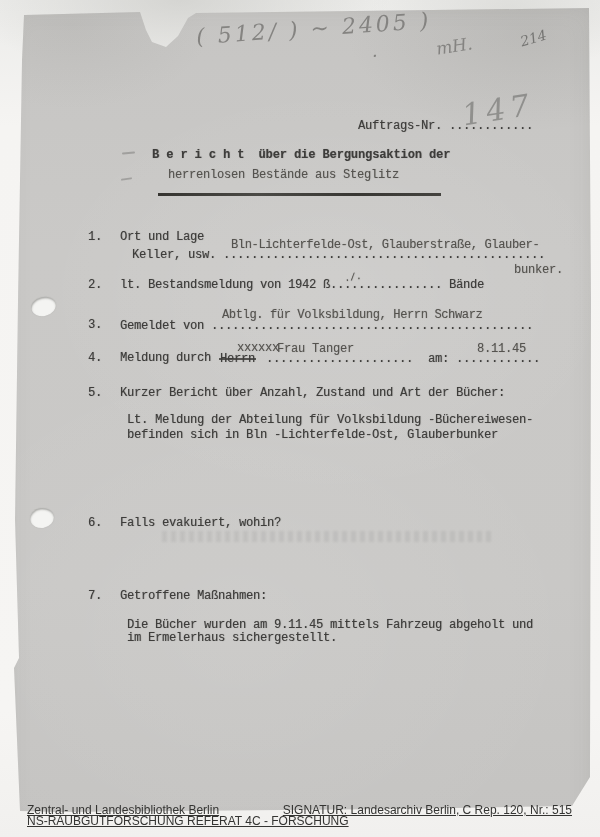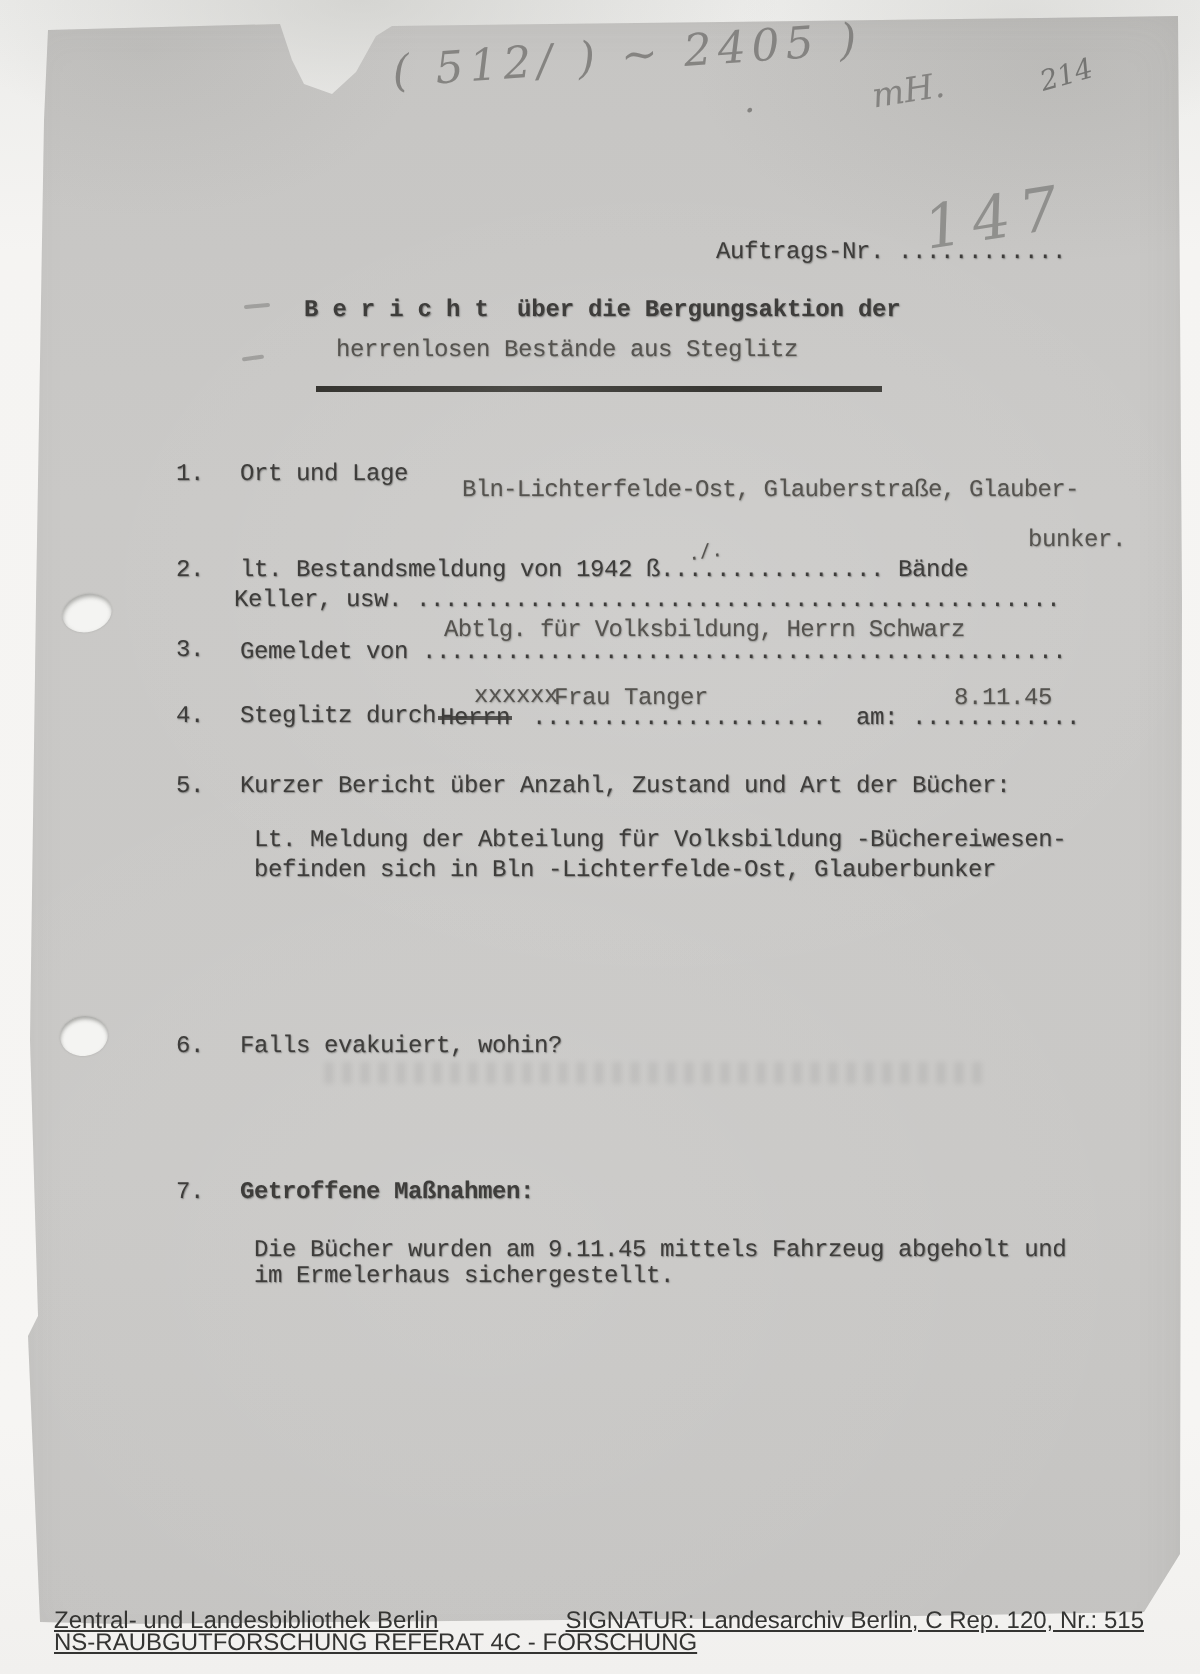--- a/index.html
+++ b/index.html
@@ -69,33 +69,33 @@
   <div class="dash" style="left:122px;top:152px;width:13px;transform:rotate(-5deg);"></div>
   <div class="dash" style="left:121px;top:178px;width:11px;transform:rotate(-8deg);"></div>
 
   <div class="tw" style="left:152px;top:149px;font-weight:bold;letter-spacing:-0.1px;">B e r i c h t  über die Bergungsaktion der</div>
   <div class="tw light" style="left:168px;top:169px;">herrenlosen Bestände aus Steglitz</div>
   <div class="rule"></div>
 
   <div class="tw" style="left:88px;top:231px;">1.</div>
   <div class="tw" style="left:120px;top:231px;">Ort und Lage</div>
   <div class="tw light" style="left:231px;top:239px;letter-spacing:-0.35px;">Bln-Lichterfelde-Ost, Glauberstraße, Glauber-</div>
-  <div class="tw" style="left:117px;top:249px;margin-top:45px;">Keller, usw. ..............................................</div>
+  <div class="tw" style="left:132px;top:249px;">Keller, usw. ..............................................</div>
   <div class="tw light" style="left:514px;top:264px;">bunker.</div>
 
   <div class="tw" style="left:88px;top:279px;">2.</div>
   <div class="tw" style="left:120px;top:279px;">lt. Bestandsmeldung von 1942 ß................ Bände</div>
   <div class="tw light" style="left:344px;top:271px;font-size:10px;transform:rotate(-8deg);">./.</div>
 
   <div class="tw" style="left:88px;top:319px;">3.</div>
   <div class="tw light" style="left:222px;top:309px;letter-spacing:-0.35px;">Abtlg. für Volksbildung, Herrn Schwarz</div>
   <div class="tw" style="left:120px;top:320px;">Gemeldet von ..............................................</div>
 
   <div class="tw" style="left:88px;top:352px;">4.</div>
-  <div class="tw" style="left:120px;top:352px;">Steglitz durch</div>
+  <div class="tw" style="left:120px;top:352px;">Meldung durch</div>
   <div class="tw light" style="left:220px;top:342px;margin-left:17px;">xxxxxx</div>
   <div class="tw" style="left:220px;top:353px;"><span class="strike">Herrn</span></div>
   <div class="tw light" style="left:277px;top:343px;">Frau Tanger</div>
   <div class="tw" style="left:266px;top:353px;">.....................</div>
   <div class="tw" style="left:428px;top:353px;">am:</div>
   <div class="tw light" style="left:477px;top:343px;">8.11.45</div>
   <div class="tw" style="left:456px;top:353px;">............</div>
 
   <div class="tw" style="left:88px;top:387px;">5.</div>
   <div class="tw" style="left:127px;top:414px;">Lt. Meldung der Abteilung für Volksbildung -Büchereiwesen-</div>
@@ -104,21 +104,21 @@
 
   <div class="hole" style="left:31px;top:297px;width:25px;height:19px;transform:rotate(-14deg);"></div>
   <div class="hole" style="left:30px;top:508px;width:24px;height:20px;transform:rotate(-8deg);"></div>
 
   <div class="tw" style="left:88px;top:517px;">6.</div>
   <div class="tw" style="left:120px;top:517px;">Falls evakuiert, wohin?</div>
 
   <div class="ghost"></div>
 
   <div class="tw" style="left:88px;top:590px;">7.</div>
-  <div class="tw" style="left:120px;top:590px;font-weight:bold;">Getroffene Maßnahmen:</div>
+  <div class="tw" style="left:120px;top:590px;">Getroffene Maßnahmen:</div>
   <div class="tw" style="left:127px;top:619px;">Die Bücher wurden am 9.11.45 mittels Fahrzeug abgeholt und</div>
   <div class="tw" style="left:127px;top:632px;">im Ermelerhaus sichergestellt.</div>
 
 </div>
 
 <div class="footer-text" style="left:27px;top:805px;">
   <div>Zentral- und Landesbibliothek Berlin</div>
   <div>NS-RAUBGUTFORSCHUNG REFERAT 4C - FORSCHUNG</div>
 </div>
 <div class="footer-text" style="right:28px;top:805px;text-align:left;">SIGNATUR: Landesarchiv Berlin, C Rep. 120, Nr.: 515</div>

